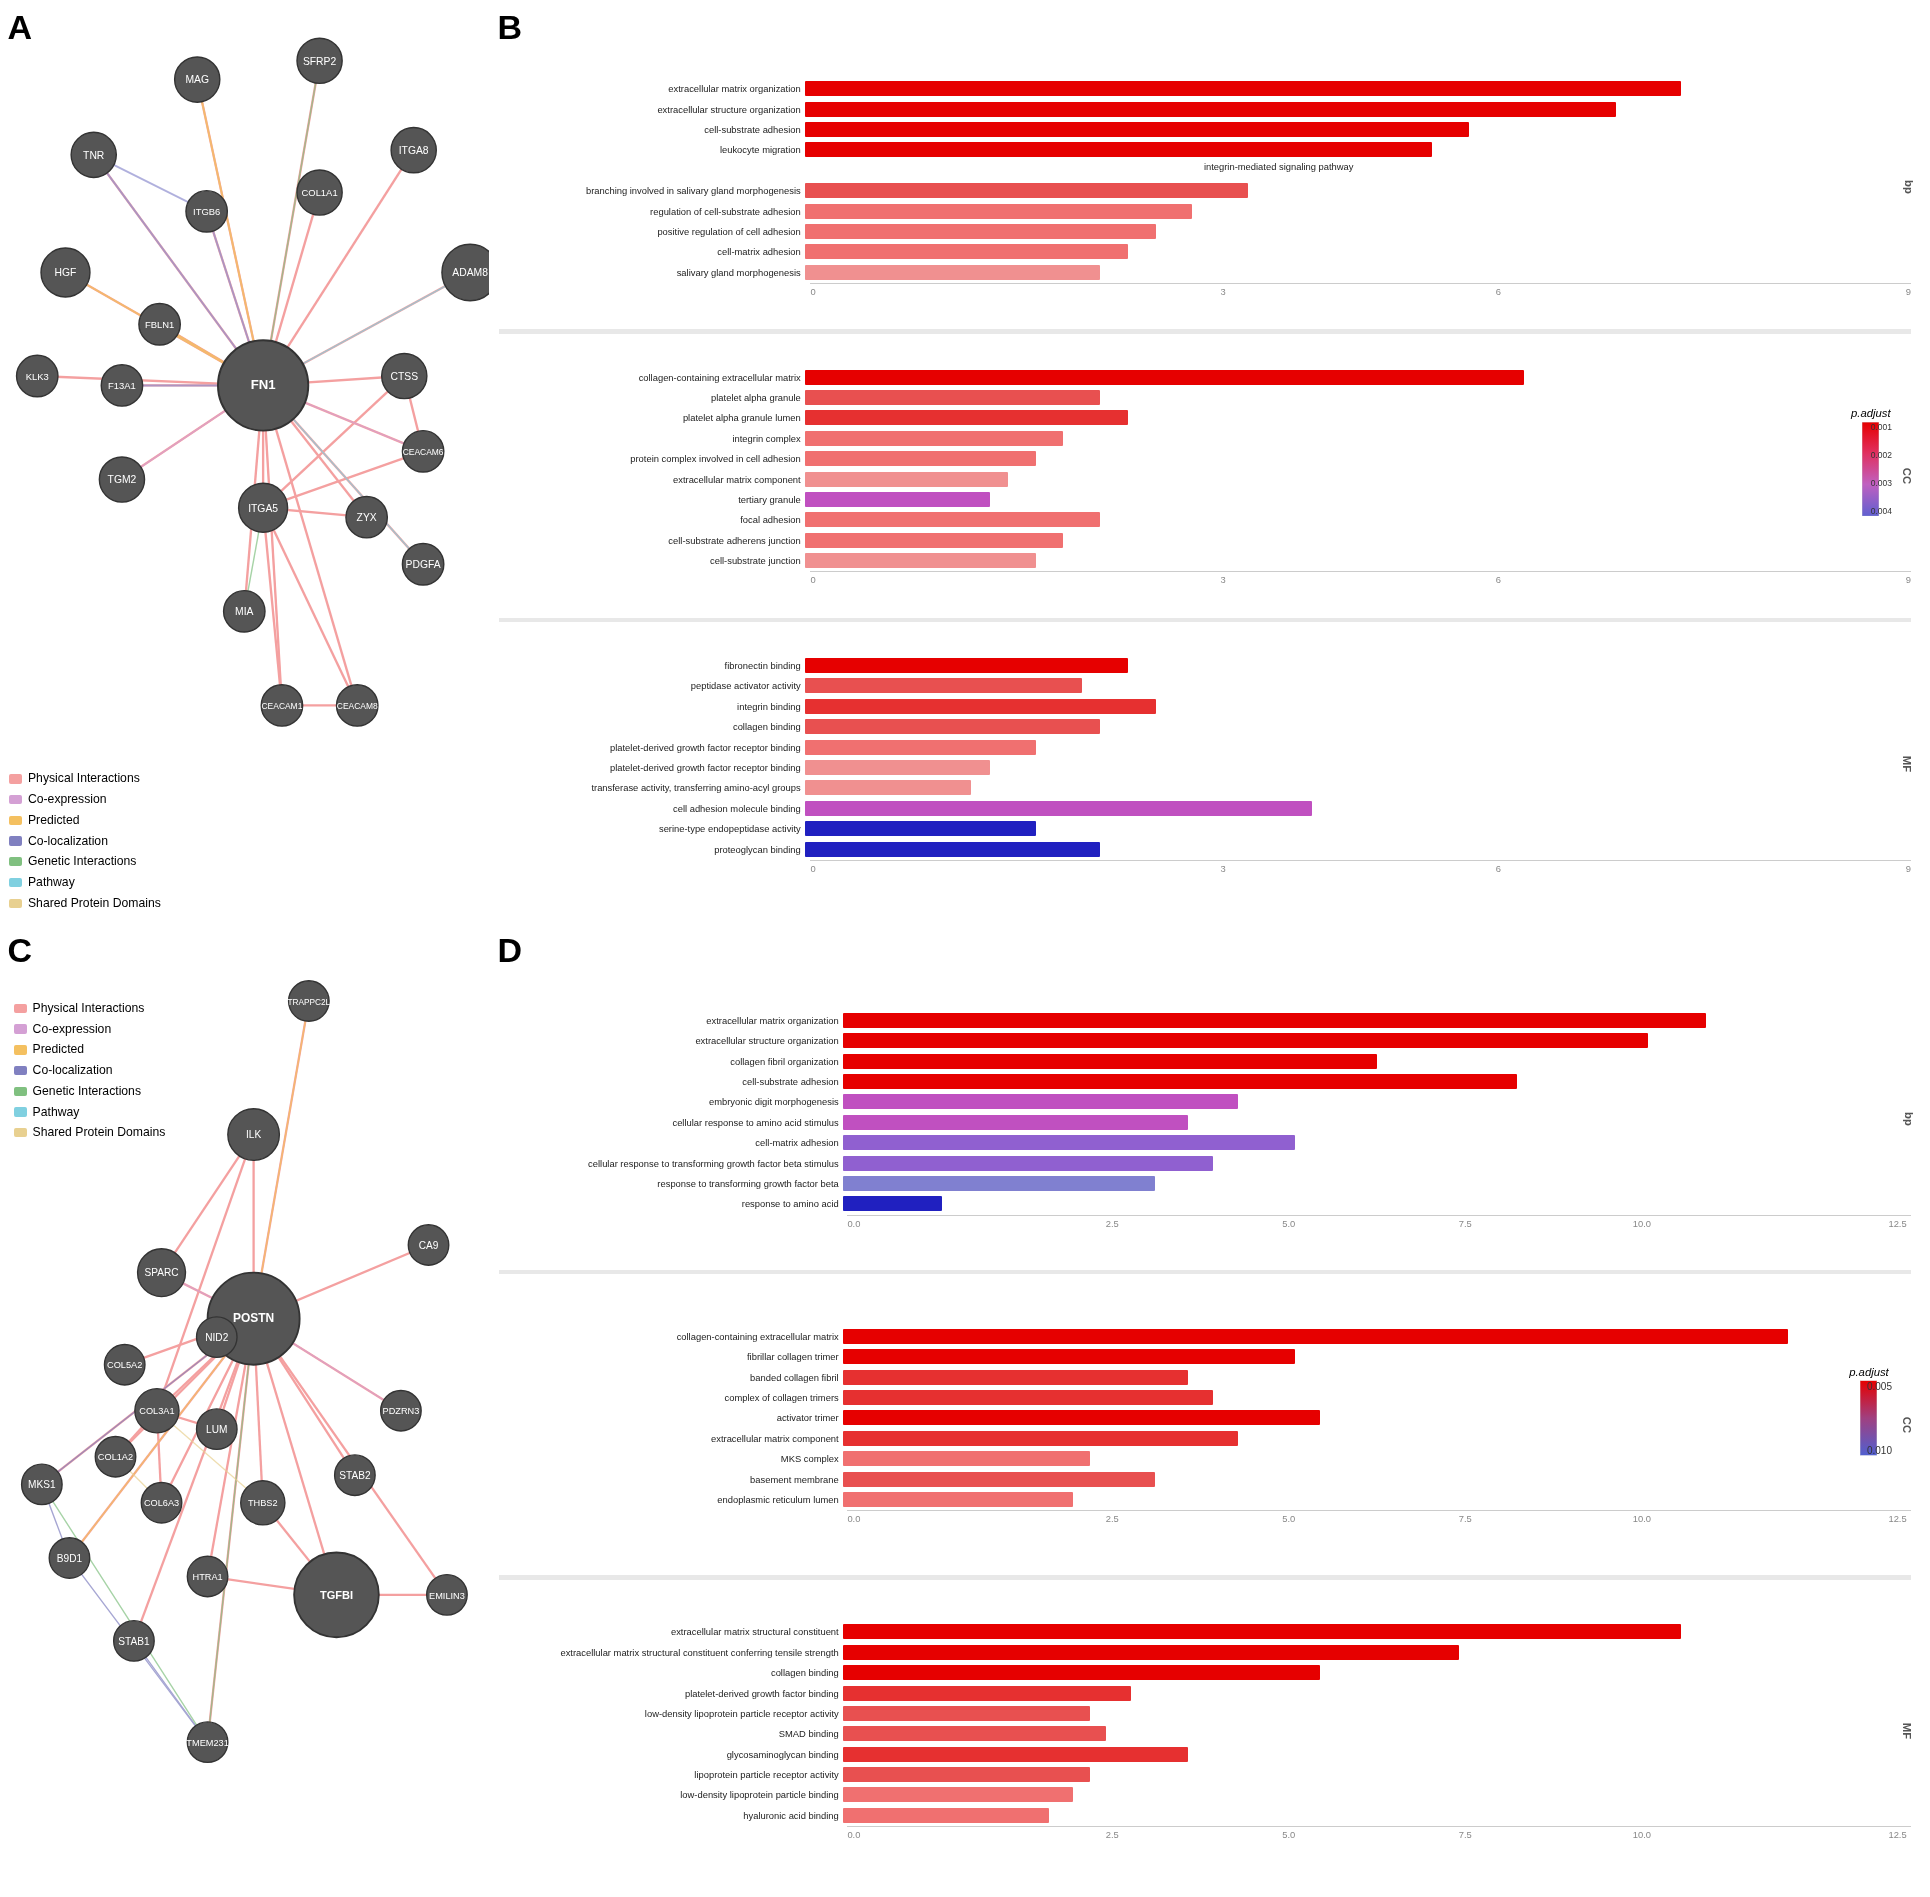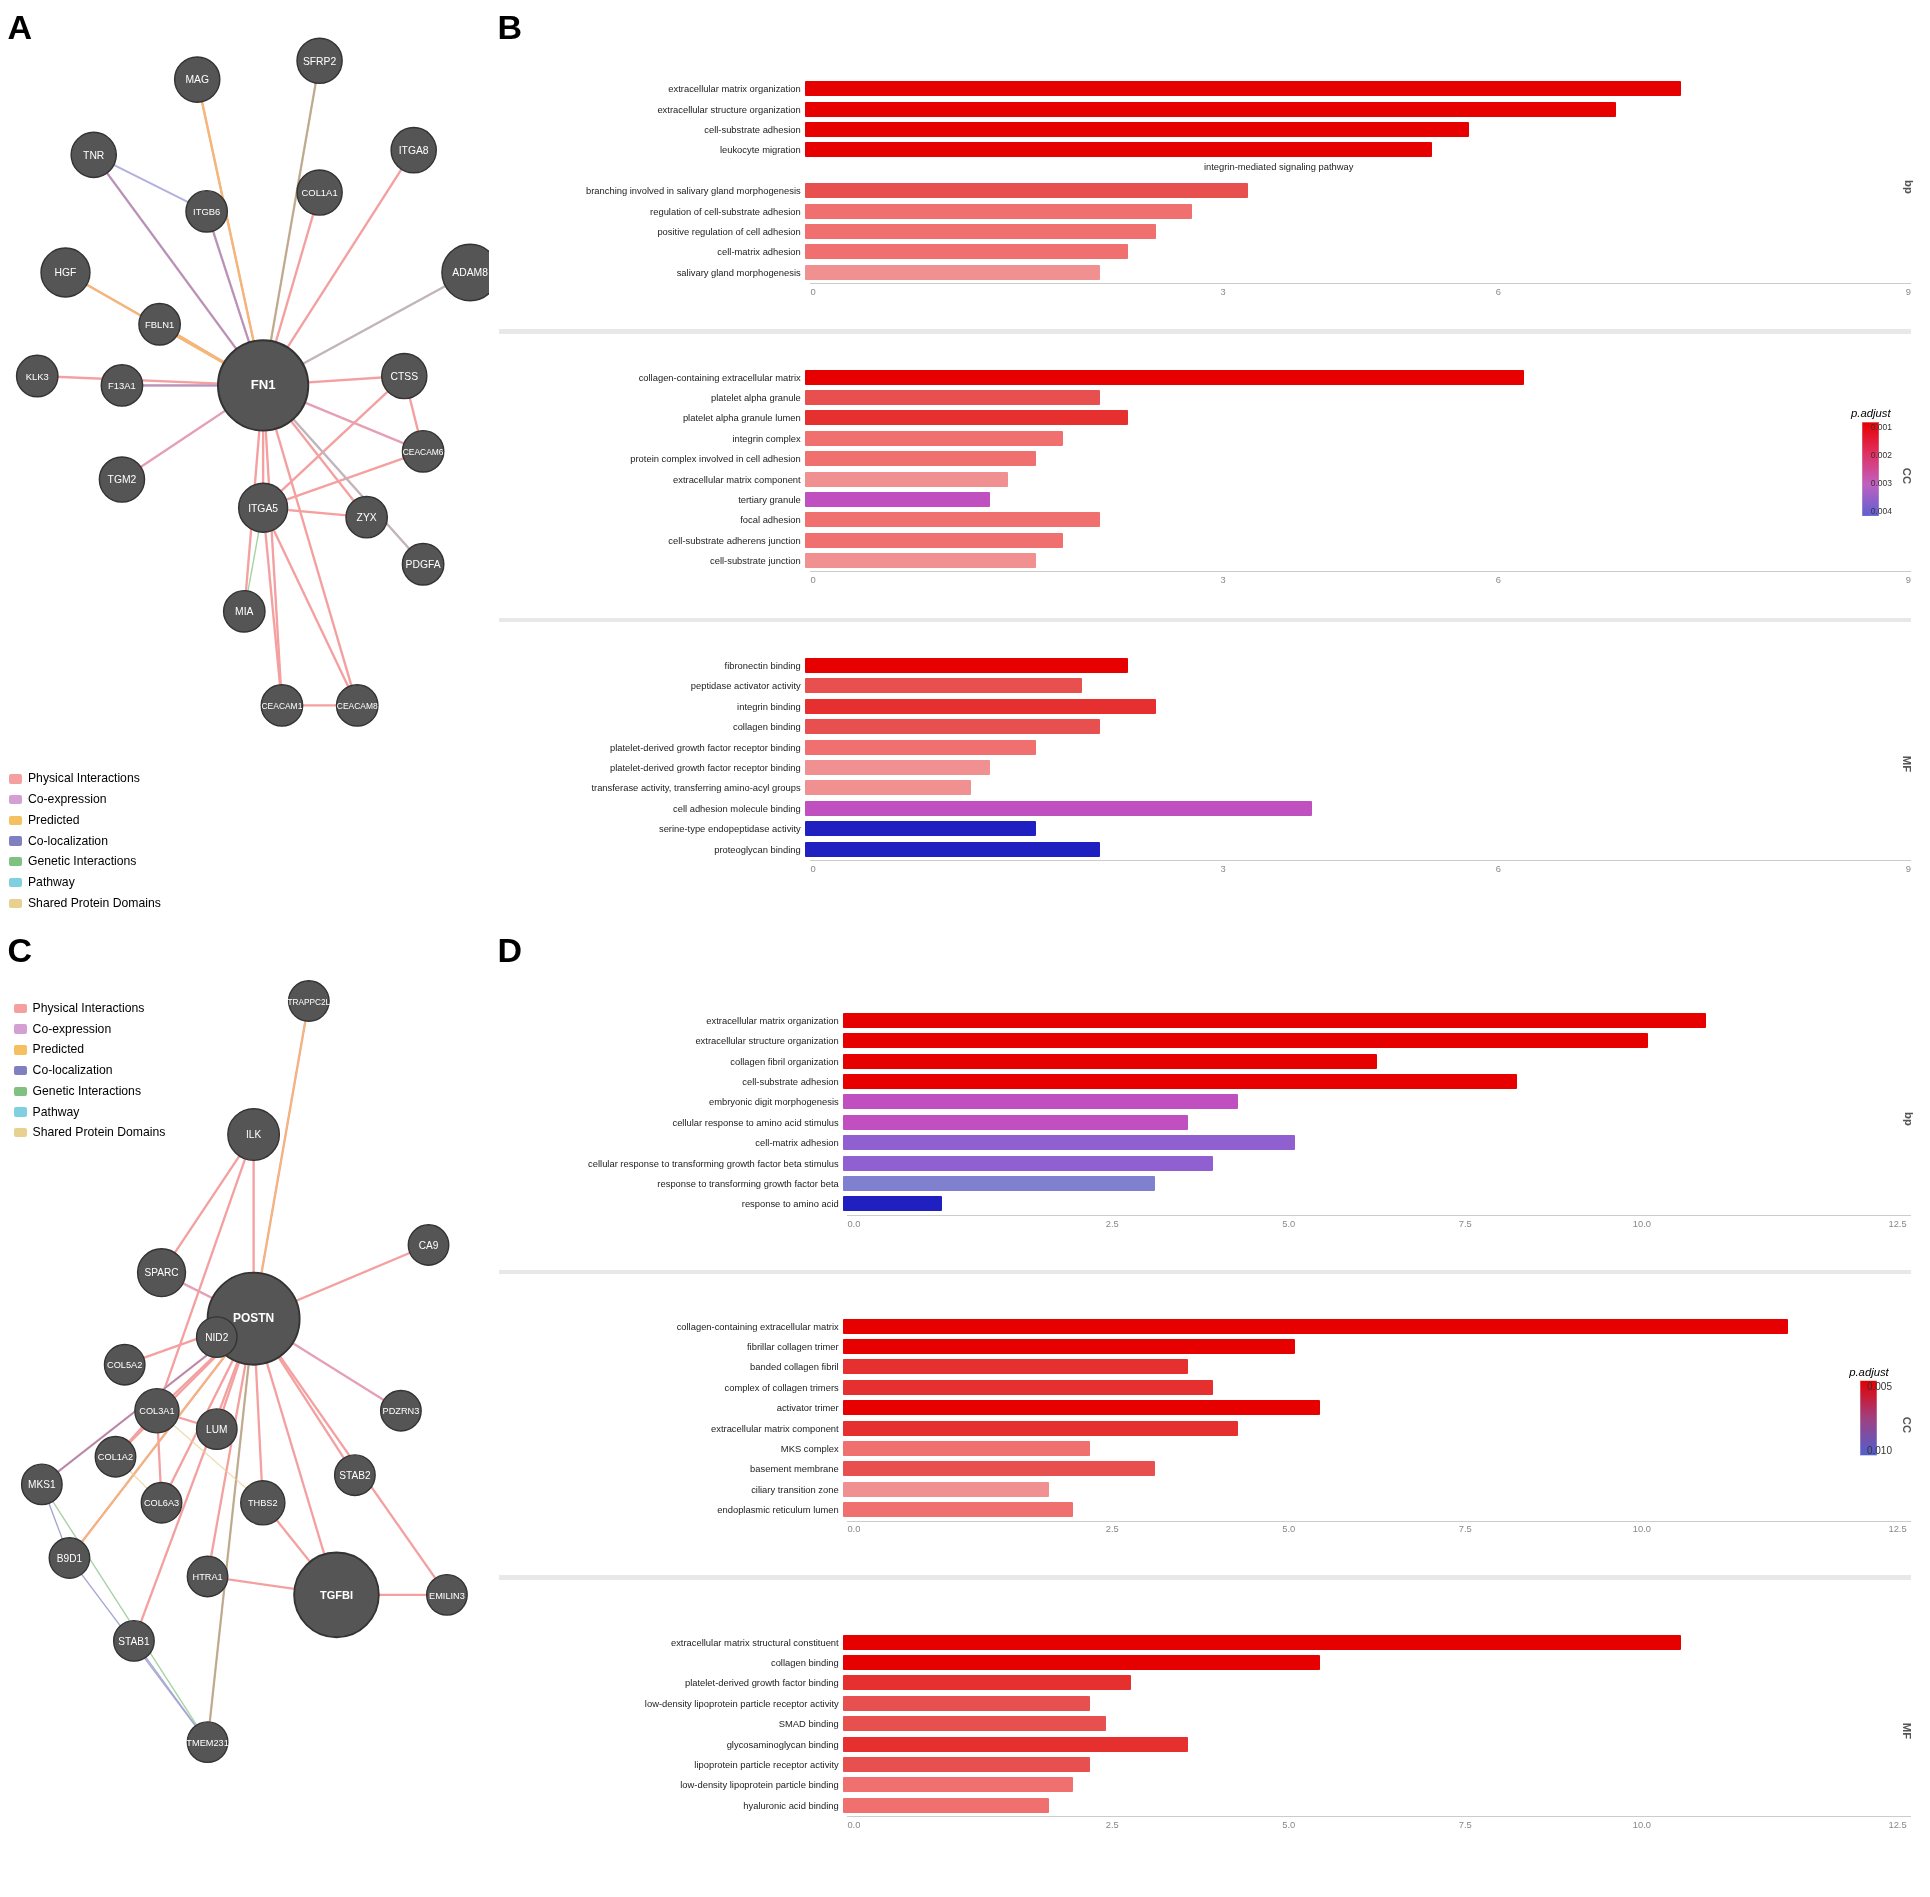--- a/index.html
+++ b/index.html
@@ -707,26 +707,20 @@
                 <div style="height: 15px; width: 23.0769%; background: rgb(240, 112, 112); border-radius: 0.9px;"></div>
               </div>
             </div>
             <div style="display: flex; align-items: center; height: 19px; margin: 1.4px 0px;">
               <div style="font-size: 9.4px; text-align: right; width: 344px; flex-shrink: 0; padding-right: 4.7px; color: rgb(34, 34, 34);">basement membrane</div>
               <div style="flex: 1 1 0%; height: 15px; position: relative;">
                 <div style="height: 15px; width: 29.2308%; background: rgb(232, 80, 80); border-radius: 0.9px;"></div>
               </div>
             </div>
             <div style="display: flex; align-items: center; height: 19px; margin: 1.4px 0px;">
-              <div style="font-size: 9.4px; text-align: right; width: 344px; flex-shrink: 0; padding-right: 4.7px; color: rgb(34, 34, 34);">ciliary transition zone</div>
-              <div style="flex: 1 1 0%; height: 15px; position: relative;">
-                <div style="height: 15px; width: 19.2308%; background: rgb(240, 144, 144); border-radius: 0.9px;"></div>
-              </div>
-            </div>
-            <div style="display: flex; align-items: center; height: 19px; margin: 1.4px 0px;">
               <div style="font-size: 9.4px; text-align: right; width: 344px; flex-shrink: 0; padding-right: 4.7px; color: rgb(34, 34, 34);">endoplasmic reticulum lumen</div>
               <div style="flex: 1 1 0%; height: 15px; position: relative;">
                 <div style="height: 15px; width: 21.5385%; background: rgb(240, 112, 112); border-radius: 0.9px;"></div>
               </div>
             </div>
           </div>
         <div style="display:flex; margin-left:348px; font-size:9.4px; color:#888; border-top:0.9px solid #ccc; padding-top:1.9px;">
           <span style="width:16.6%; text-align:left;">0.0</span>
           <span style="width:16.6%; text-align:center;">2.5</span>
           <span style="width:16.6%; text-align:center;">5.0</span>
@@ -760,20 +754,26 @@
       <div style="flex:1; position:relative; display:flex; flex-direction:column; justify-content:center;">
         <div style="position:absolute;right:-4.7px;top:50%;transform:translateY(-50%) rotate(90deg);font-size:11.3px;color:#555;white-space:nowrap;font-weight:bold;">MF</div>
         <div id="mf-bars-d">
             <div style="display: flex; align-items: center; height: 19px; margin: 1.4px 0px;">
               <div style="font-size: 9.4px; text-align: right; width: 344px; flex-shrink: 0; padding-right: 4.7px; color: rgb(34, 34, 34);">extracellular matrix structural constituent</div>
               <div style="flex: 1 1 0%; height: 15px; position: relative;">
                 <div style="height: 15px; width: 78.4615%; background: rgb(230, 0, 0); border-radius: 0.9px;"></div>
               </div>
             </div>
             <div style="display: flex; align-items: center; height: 19px; margin: 1.4px 0px;">
+              <div style="font-size: 9.4px; text-align: right; width: 344px; flex-shrink: 0; padding-right: 4.7px; color: rgb(34, 34, 34);">extracellular matrix structural constituent conferring tensile strength</div>
+              <div style="flex: 1 1 0%; height: 15px; position: relative;">
+                <div style="height: 15px; width: 57.6923%; background: rgb(230, 0, 0); border-radius: 0.9px;"></div>
+              </div>
+            </div>
+            <div style="display: flex; align-items: center; height: 19px; margin: 1.4px 0px;">
               <div style="font-size: 9.4px; text-align: right; width: 344px; flex-shrink: 0; padding-right: 4.7px; color: rgb(34, 34, 34);">collagen binding</div>
               <div style="flex: 1 1 0%; height: 15px; position: relative;">
                 <div style="height: 15px; width: 44.6154%; background: rgb(230, 0, 0); border-radius: 0.9px;"></div>
               </div>
             </div>
             <div style="display: flex; align-items: center; height: 19px; margin: 1.4px 0px;">
               <div style="font-size: 9.4px; text-align: right; width: 344px; flex-shrink: 0; padding-right: 4.7px; color: rgb(34, 34, 34);">platelet-derived growth factor binding</div>
               <div style="flex: 1 1 0%; height: 15px; position: relative;">
                 <div style="height: 15px; width: 26.9231%; background: rgb(230, 48, 48); border-radius: 0.9px;"></div>
               </div>

